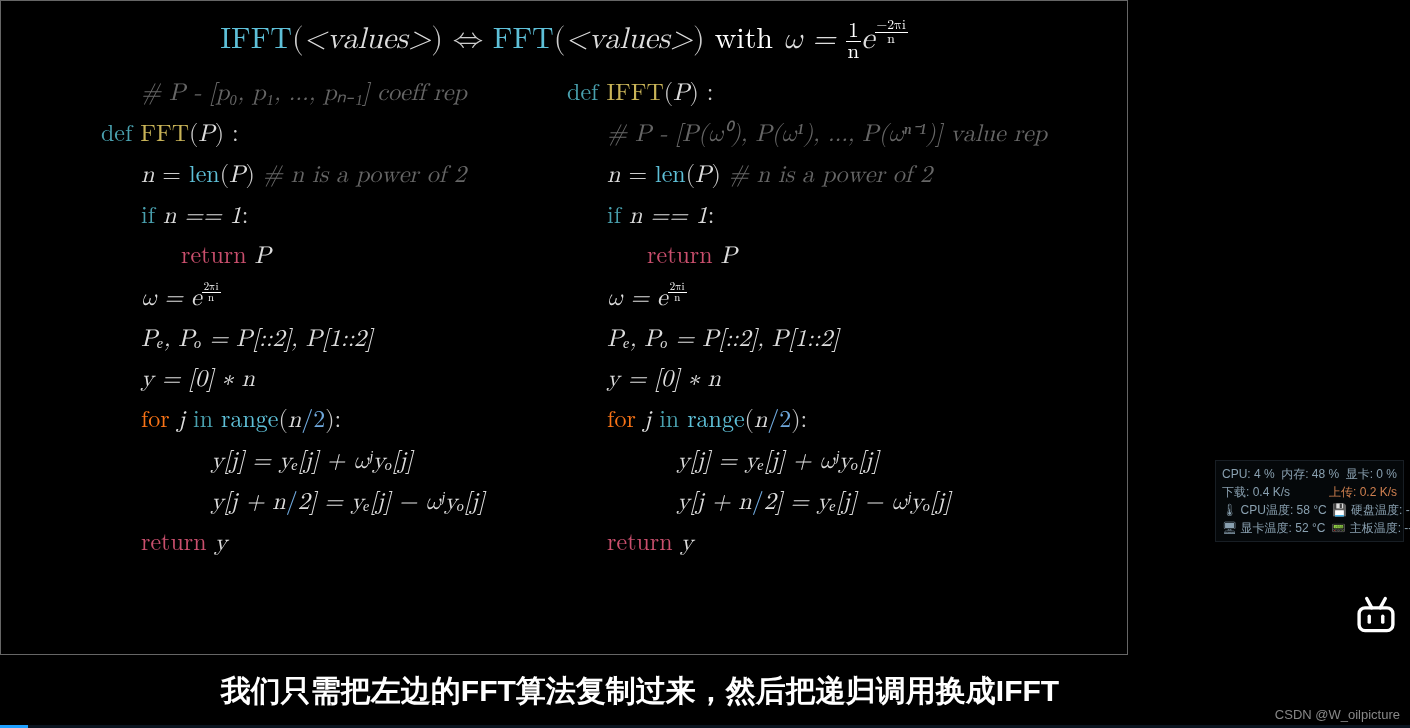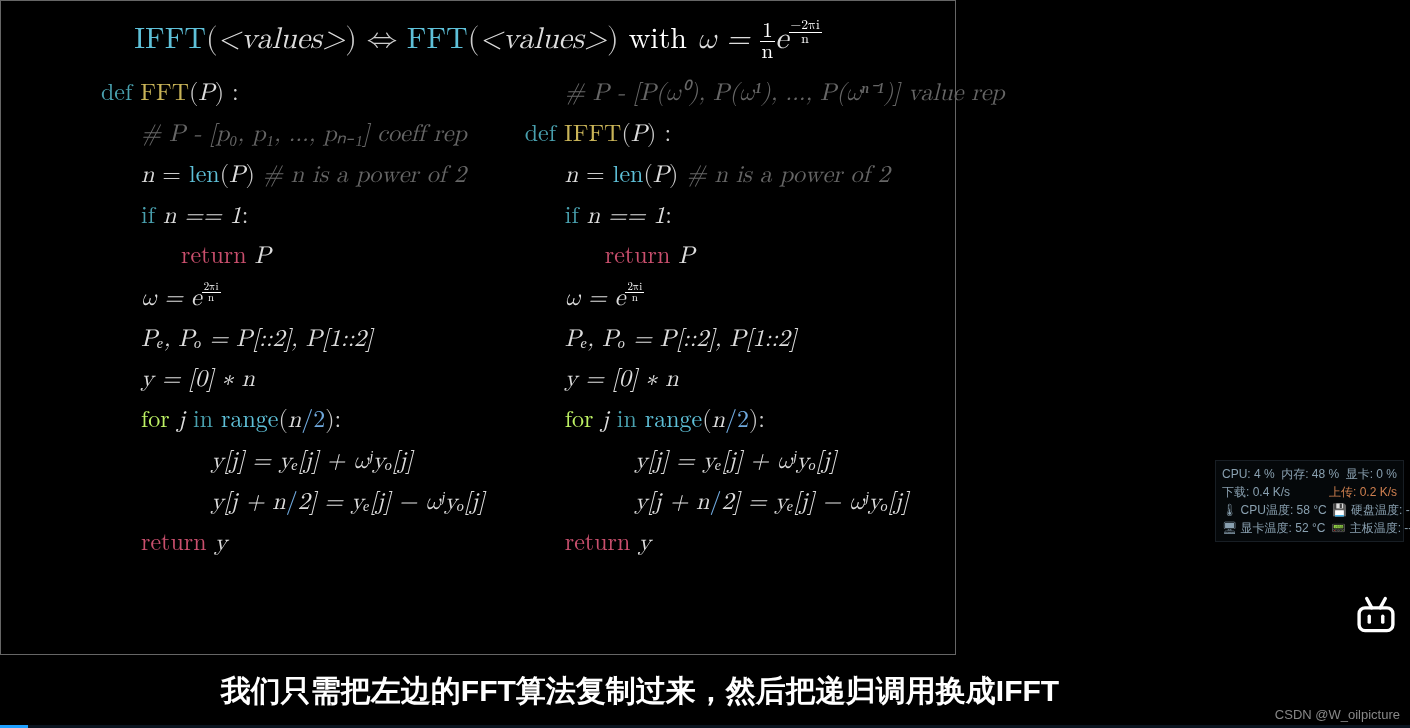--- a/index.html
+++ b/index.html
@@ -9,21 +9,21 @@
     width: 1410px;
     height: 728px;
     overflow: hidden;
     font-family: "Latin Modern Math", "Cambria Math", Georgia, serif;
     color: #fff;
     position: relative;
   }
   .frame {
     position: absolute;
     left: 0; top: 0;
-    width: 956px; height: 655px;
+    width: 1128px; height: 655px;
     border: 1px solid #666;
     box-sizing: border-box;
     padding-top: 18px;
   }
   .header {
     text-align: center;
     font-size: 30px;
     font-style: italic;
     white-space: nowrap;
   }
@@ -37,21 +37,21 @@
     flex: 1;
     font-size: 24px;
     line-height: 1.45;
   }
   .line { white-space: nowrap; margin: 6px 0; }
   .indent1 { padding-left: 40px; }
   .indent2 { padding-left: 80px; }
   .indent3 { padding-left: 110px; }
   .kw-def { color: #49a0ae; font-style: normal; }
   .kw-if  { color: #49a0ae; font-style: normal; }
-  .kw-for { color: #bef264; font-style: normal; }
+  .kw-for { color: #f97316; font-style: normal; }
   .kw-in  { color: #49a0ae; font-style: normal; }
   .kw-ret { color: #c94f6d; font-style: normal; }
   .fn     { color: #c9b458; font-style: normal; }
   .fn2    { color: #5ec0d8; font-style: normal; }
   .var    { font-style: italic; color: #ddd; }
   .num    { color: #6fa8dc; font-style: normal; }
   .op     { color: #ccc; font-style: normal; }
   .slash  { color: #6fa8dc; font-style: normal; }
   .cmt    { color: #666; font-style: italic; }
   .idx    { font-style: italic; color: #ddd; }
@@ -117,37 +117,37 @@
     <span class="op">⇔</span>
     <span class="hdr-blue rm">FFT</span><span class="op">(</span><span class="var">&lt;values&gt;</span><span class="op">)</span>
     <span class="hdr-text rm">with</span>
     <span class="var">ω =</span>
     <span class="frac"><span class="t">1</span><br><span class="b">n</span></span><span class="var">e</span><sup><span class="frac"><span class="t">−2πi</span><br><span class="b">n</span></span></sup>
   </div>
 
   <div class="columns">
 
     <div class="col">
+      <div class="line indent1 cmt"># P - [p₀, p₁, …, pₙ₋₁] coeff rep</div>
       <div class="line"><span class="kw-def rm">def</span> <span class="fn rm">FFT</span><span class="op">(</span><span class="idx">P</span><span class="op">) :</span></div>
-      <div class="line indent1 cmt"># P - [p₀, p₁, …, pₙ₋₁] coeff rep</div>
       <div class="line indent1"><span class="var">n</span> <span class="op">=</span> <span class="fn2 rm">len</span><span class="op">(</span><span class="idx">P</span><span class="op">)</span> <span class="cmt"># n is a power of 2</span></div>
       <div class="line indent1"><span class="kw-if rm">if</span> <span class="var">n == 1</span><span class="op">:</span></div>
       <div class="line indent2"><span class="kw-ret rm">return</span> <span class="idx">P</span></div>
       <div class="line indent1"><span class="var">ω = e</span><sup><span class="frac"><span class="t">2πi</span><br><span class="b">n</span></span></sup></div>
       <div class="line indent1 var">Pₑ, Pₒ = P[::2], P[1::2]</div>
       <div class="line indent1 var"><span>y = [0] ∗ n</span></div>
       <div class="line indent1"><span class="kw-for rm">for</span> <span class="idx">j</span> <span class="kw-in rm">in</span> <span class="fn2 rm">range</span><span class="op">(</span><span class="idx">n</span><span class="slash">/</span><span class="num">2</span><span class="op">):</span></div>
       <div class="line indent3 var">y[j] = yₑ[j] + ωʲyₒ[j]</div>
       <div class="line indent3 var"><span>y[j + n</span><span class="slash">/</span><span>2] = yₑ[j] − ωʲyₒ[j]</span></div>
       <div class="line indent1"><span class="kw-ret rm">return</span> <span class="idx">y</span></div>
     </div>
 
     <div class="col">
+      <div class="line"><span class="kw-def rm">def</span> <span class="fn rm">IFFT</span><span class="op">(</span><span class="idx">P</span><span class="op">) :</span></div>
       <div class="line indent1 cmt"># P - [P(ω⁰), P(ω¹), …, P(ωⁿ⁻¹)] value rep</div>
-      <div class="line"><span class="kw-def rm">def</span> <span class="fn rm">IFFT</span><span class="op">(</span><span class="idx">P</span><span class="op">) :</span></div>
       <div class="line indent1"><span class="var">n</span> <span class="op">=</span> <span class="fn2 rm">len</span><span class="op">(</span><span class="idx">P</span><span class="op">)</span> <span class="cmt"># n is a power of 2</span></div>
       <div class="line indent1"><span class="kw-if rm">if</span> <span class="var">n == 1</span><span class="op">:</span></div>
       <div class="line indent2"><span class="kw-ret rm">return</span> <span class="idx">P</span></div>
       <div class="line indent1"><span class="var">ω = e</span><sup><span class="frac"><span class="t">2πi</span><br><span class="b">n</span></span></sup></div>
       <div class="line indent1 var">Pₑ, Pₒ = P[::2], P[1::2]</div>
       <div class="line indent1 var"><span>y = [0] ∗ n</span></div>
       <div class="line indent1"><span class="kw-for rm">for</span> <span class="idx">j</span> <span class="kw-in rm">in</span> <span class="fn2 rm">range</span><span class="op">(</span><span class="idx">n</span><span class="slash">/</span><span class="num">2</span><span class="op">):</span></div>
       <div class="line indent3 var">y[j] = yₑ[j] + ωʲyₒ[j]</div>
       <div class="line indent3 var"><span>y[j + n</span><span class="slash">/</span><span>2] = yₑ[j] − ωʲyₒ[j]</span></div>
       <div class="line indent1"><span class="kw-ret rm">return</span> <span class="idx">y</span></div>

